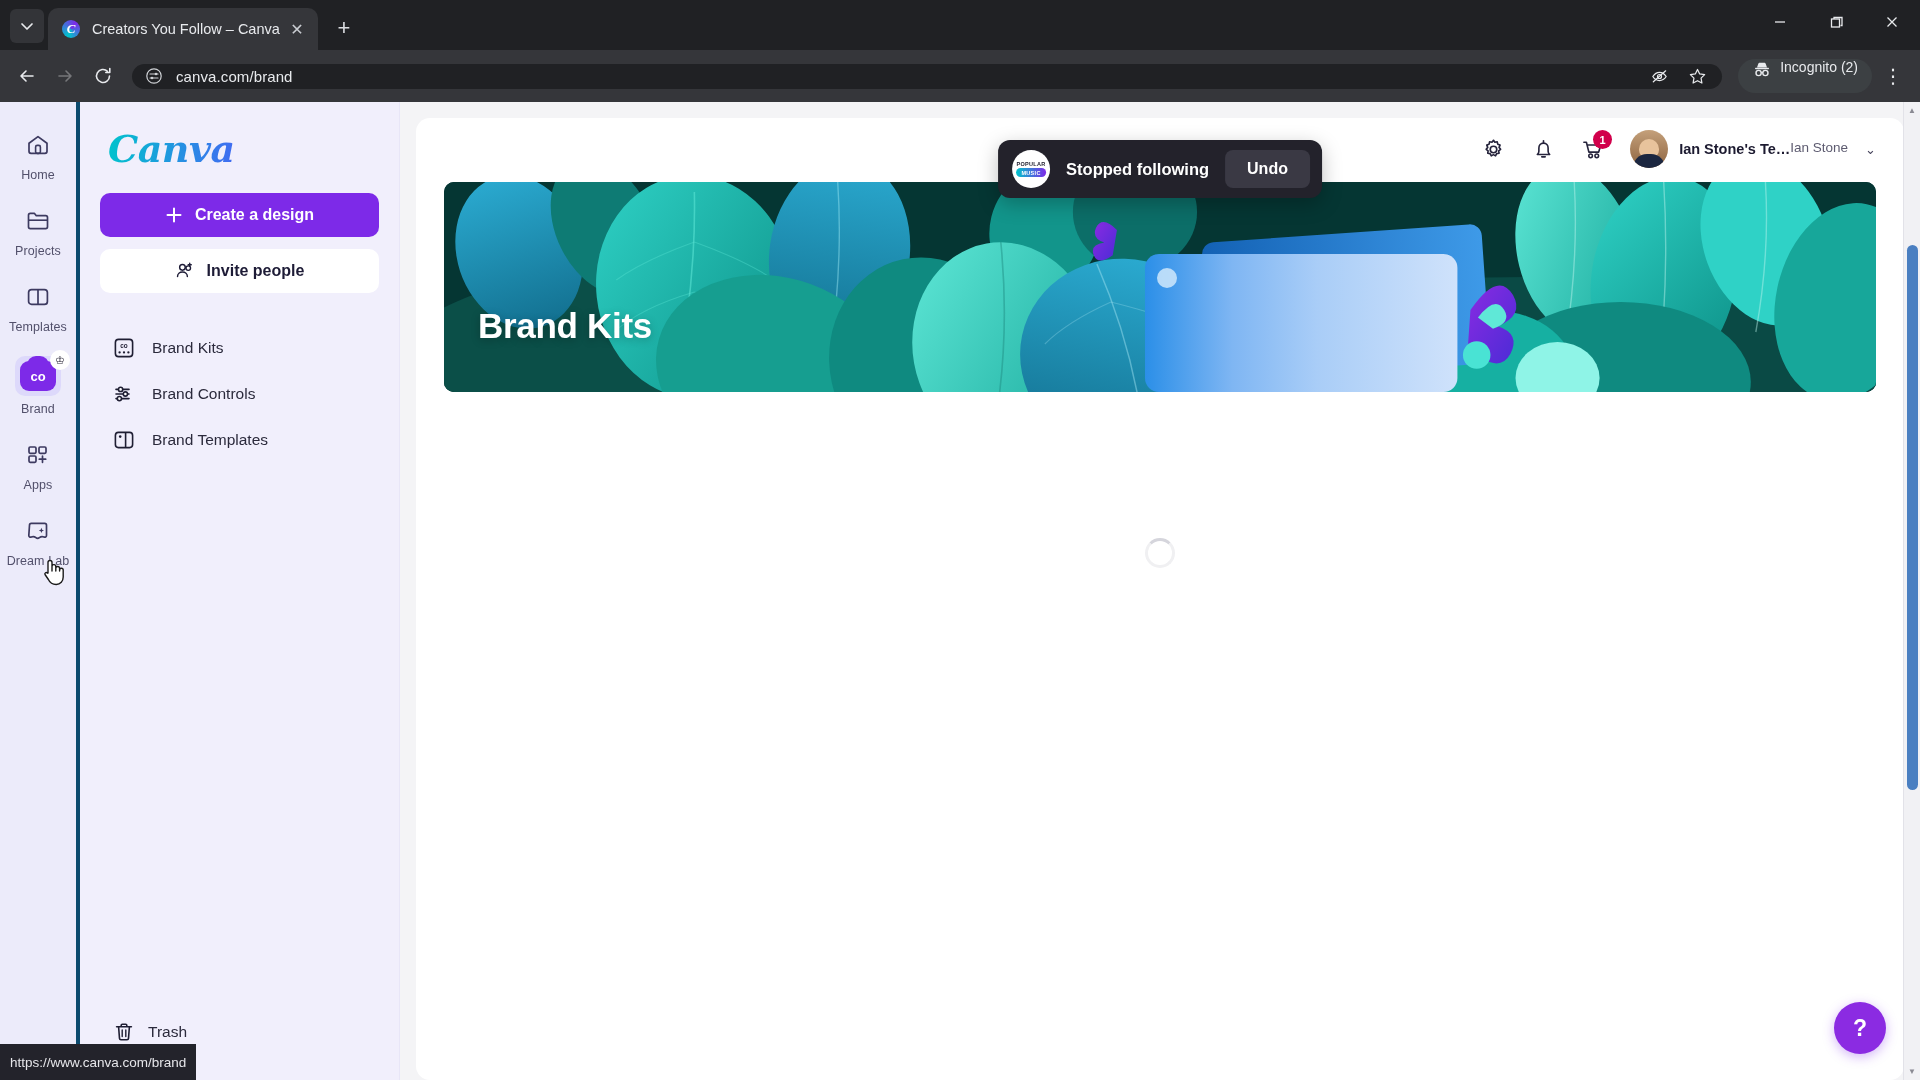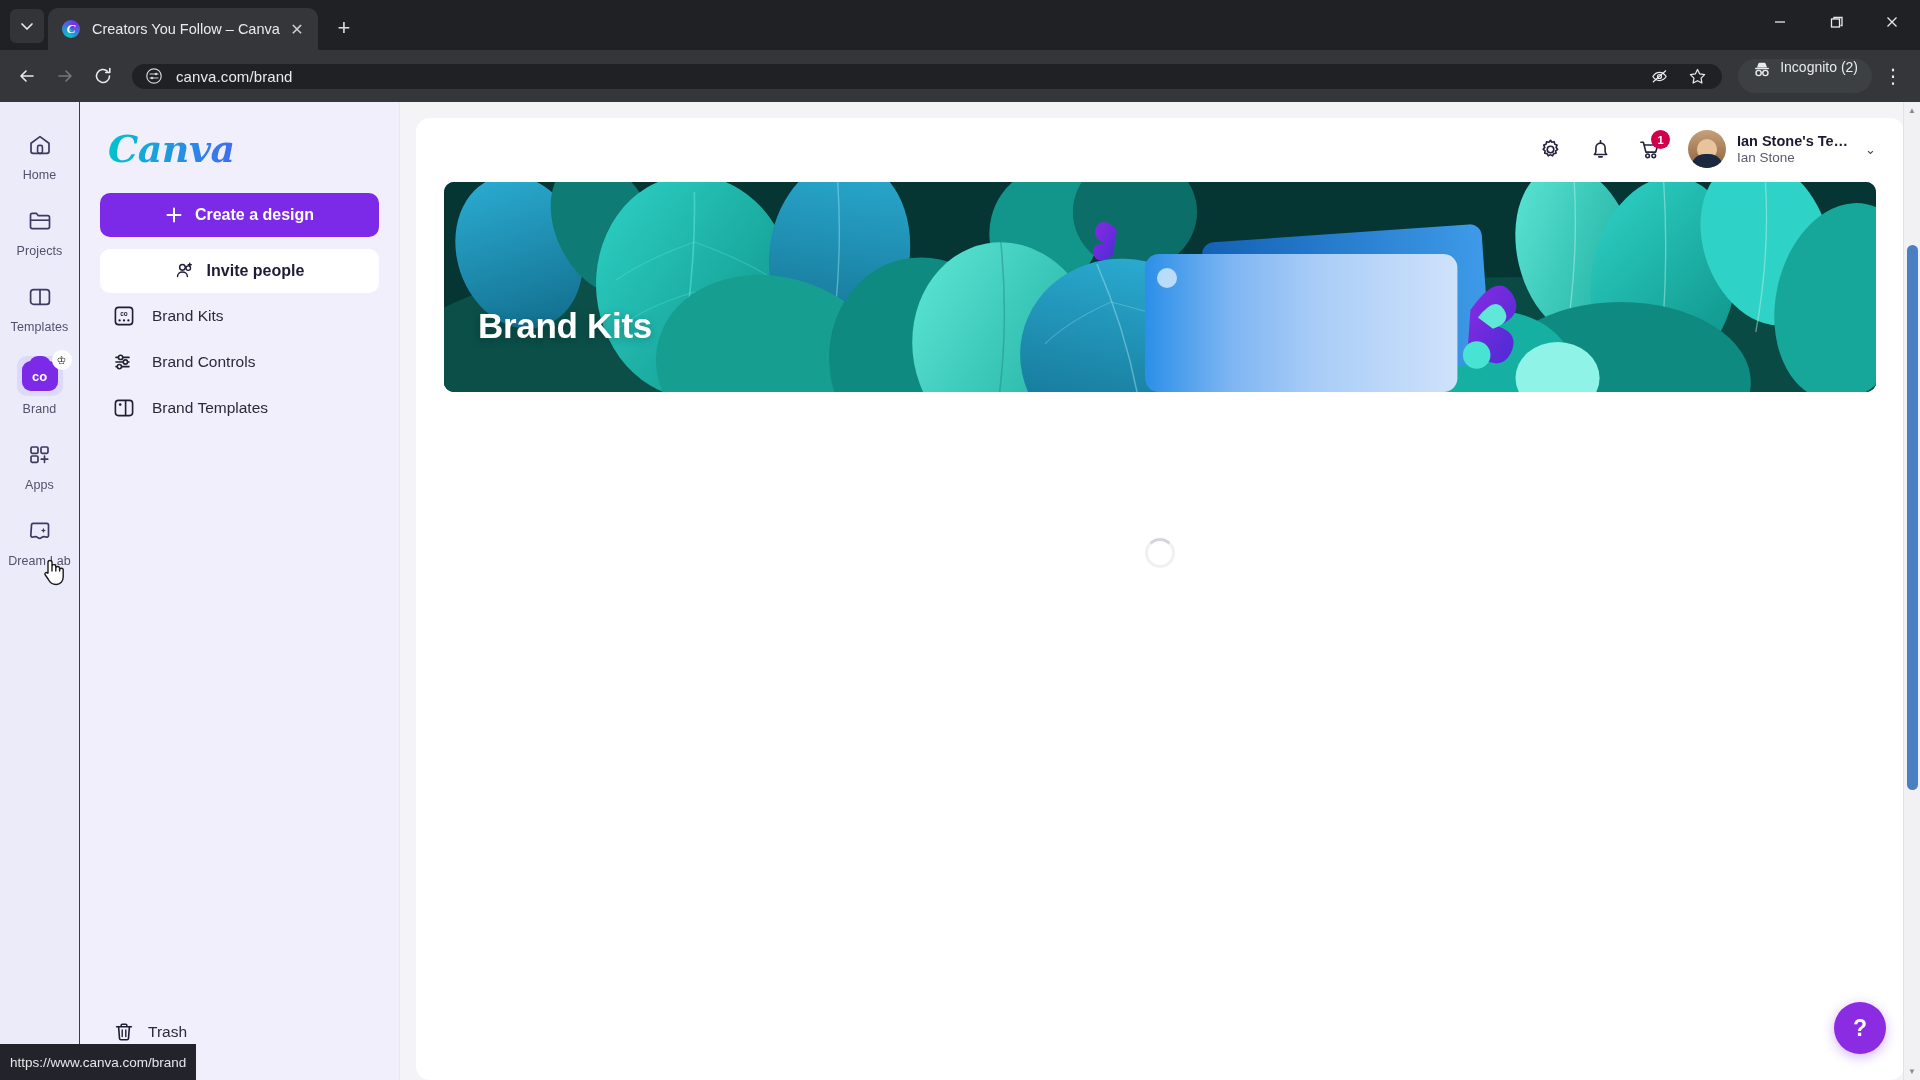--- a/index.html
+++ b/index.html
@@ -86,21 +86,21 @@
 
   
   .page {
     position: absolute; top: 102px; left: 0; right: 0; bottom: 0;
     background: #ffffff; display: flex; overflow: hidden;
   }
 
   
   .rail {
     width: 80px; flex: 0 0 80px; background: #ecebfa;
-    border-right: 1px solid #0c4a6e;
+    border-right: 4px solid #0c4a6e;
     padding-top: 16px; display: flex; flex-direction: column; align-items: center;
     position: relative;
   }
   .rail-item {
     width: 76px; padding: 10px 0 6px; margin-bottom: 6px;
     display: flex; flex-direction: column; align-items: center; gap: 6px;
     position: relative;
   }
   .rail-ico {
     width: 42px; height: 34px; display: flex; align-items: center; justify-content: center;
@@ -144,21 +144,21 @@
     -webkit-background-clip: text; background-clip: text; color: transparent;
   }
   .btn-create {
     height: 44px; border-radius: 10px; background: #7d2ae8; color: #fff;
     display: flex; align-items: center; justify-content: center; gap: 12px;
     font-size: 16px; font-weight: 700; margin-bottom: 12px;
   }
   .btn-invite {
     height: 44px; border-radius: 10px; background: #ffffff; color: #1d1b36;
     display: flex; align-items: center; justify-content: center; gap: 12px;
-    font-size: 16px; font-weight: 600; margin-bottom: 0;
+    font-size: 16px; font-weight: 600; margin-bottom: 32px;
   }
   .nav-item {
     height: 46px; border-radius: 9px; display: flex; align-items: center;
     gap: 16px; padding: 0 12px; color: #2b2a3c; font-size: 15.5px;
   }
   .nav-ico { width: 24px; height: 24px; display:flex; align-items:center; justify-content:center; color:#1f1e33; }
   .trash-row {
     position: absolute; bottom: 26px; left: 20px; right: 20px;
     height: 44px; border-radius: 9px; display: flex; align-items: center;
     gap: 12px; padding: 0 12px; color: #2b2a3c; font-size: 15.5px;
@@ -194,21 +194,21 @@
     position: relative; flex: 0 0 auto;
   }
   .avatar:after {
     content:""; position:absolute; left:9px; top:9px; width:20px; height:20px;
     border-radius:50% 50% 45% 45%; background:#e8c39c;
   }
   .avatar:before {
     content:""; position:absolute; left:3px; bottom:0; width:32px; height:14px;
     border-radius: 16px 16px 0 0; background:#1c2740; z-index:2;
   }
-  .user-names { display: flex; flex-direction: column; line-height: 1.25; }
+  .user-names { display: flex; line-height: 1.25; }
   .user-team { font-size: 14.5px; font-weight: 700; color: #1c1a30; max-width: 130px;
     white-space: nowrap; overflow: hidden; text-overflow: ellipsis; }
   .user-name { font-size: 13.5px; color: #5d5b70; }
   .chev { color: #46445c; font-size: 13px; margin-left: 6px; }
 
   .banner {
     margin: 2px 28px 0 28px; height: 210px; border-radius: 10px;
     position: relative; overflow: hidden;
     background: #063a3a;
   }
@@ -624,20 +624,28 @@
               <path d="M6 6 q14 -18 21 -6 q6 10 -9 15z" fill="#5fe8d7"></path>
               <circle cx="5" cy="36" r="11" fill="#49e3d4"></circle>
             </g>
             <ellipse cx="1112" cy="196" rx="42" ry="36" fill="#8ff4e7"></ellipse>
           </svg>
           <div class="banner-title">Brand Kits</div>
         </div>
 
         <div class="spinner"></div>
 
+        <div class="toast">
+          <div class="toast-avatar">
+            <div class="ta-top">POPULAR</div>
+            <div class="ta-bot">MUSIC</div>
+          </div>
+          <div class="toast-text">Stopped following</div>
+          <div class="toast-undo">Undo</div>
+        </div>
 
       </div>
 
       <div class="help-fab">?</div>
     </div>
 
     <div class="pscroll">
       <div class="pscroll-arrow" style="top:0;">▲</div>
       <div class="pscroll-thumb" style="top:143px;height:545px;"></div>
       <div class="pscroll-arrow" style="bottom:0;">▼</div>

